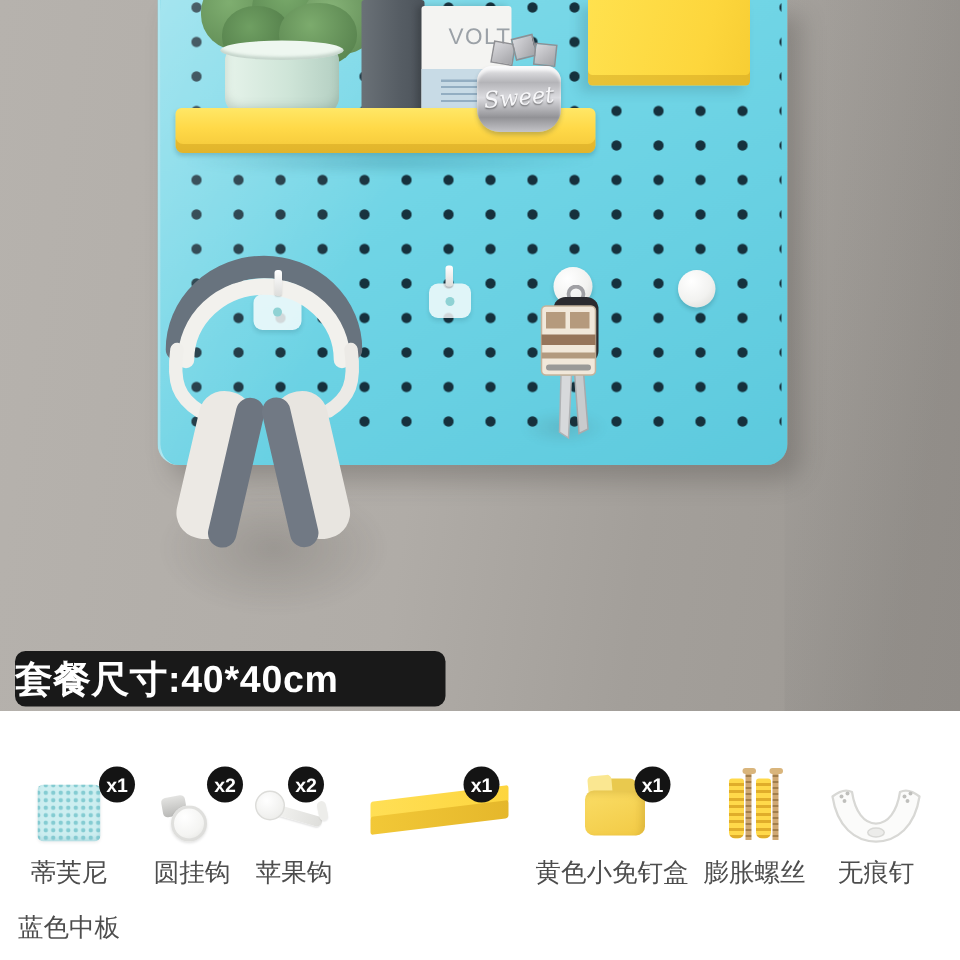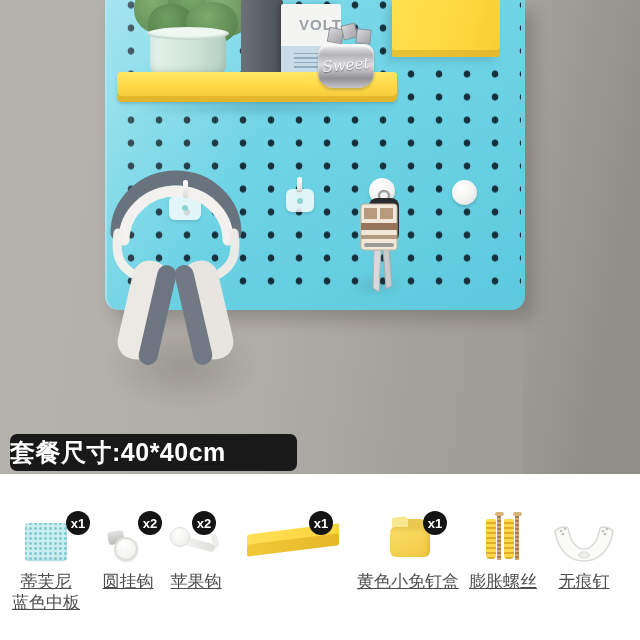--- a/index.html
+++ b/index.html
@@ -37,21 +37,21 @@
   .l5{left:186px;top:2px;width:52px;height:42px;background:radial-gradient(circle at 40% 35%,#7cab6d,#527c49);}
   .pot{left:150px;top:32px;width:76px;height:44px;border-radius:8px 8px 11px 11px;
          background:linear-gradient(90deg,#e6f3ea 0%,#cfe5d8 55%,#b4cfc2 100%);
          box-shadow:inset 0 -5px 6px rgba(90,120,105,.25);}
   .pot::before{content:'';position:absolute;left:-3px;right:-3px;top:-5px;height:13px;border-radius:50%;
          background:#eef7f0;box-shadow:inset 0 -2px 2px rgba(120,150,135,.35);}
   .book-dark{left:241px;top:0;width:42px;height:76px;border-radius:2px;
          background:linear-gradient(90deg,#6a7177 0%,#565d64 60%,#4c535a 100%);}
   .book-volt{left:281px;top:4px;width:60px;height:72px;border-radius:2px;background:#f4f4f2;
          box-shadow:-3px 0 4px rgba(0,0,0,.18);}
-  .volt-title{margin-top:12px;text-align:center;font-weight:bold;font-size:15px;
+  .volt-title{margin-top:12px;text-align:center;font-weight:normal;font-size:15px;
          letter-spacing:1px;color:#9ba1a7;padding-left:18px;}
   .volt-lower{position:absolute;left:0;right:0;bottom:0;height:30px;background:#c8dbe6;}
   .volt-lower::after{content:'';display:block;width:34px;height:15px;margin:7px auto 0;
          background:repeating-linear-gradient(180deg,#93aec2 0 1.5px,rgba(0,0,0,0) 1.5px 4.5px);}
   .jar{left:318px;top:44px;width:56px;height:44px;border-radius:10px 10px 15px 15px;
          background:linear-gradient(180deg,#f0f0f2 0%,#b4b4b8 25%,#dcdce0 48%,#929296 78%,#c4c4c8 100%);
          box-shadow:inset 0 3px 2px rgba(255,255,255,.7),0 2px 3px rgba(40,60,70,.25);}
   .jar-text{position:absolute;left:0;right:0;top:12px;text-align:center;
          font-family:"DejaVu Serif","Liberation Serif",serif;font-style:italic;font-size:15px;
          color:#f7f7f9;text-shadow:0 1px 1px rgba(0,0,0,.4);transform:rotate(-5deg);}
@@ -80,21 +80,21 @@
   .banner span{color:#fff;font-size:25px;font-weight:bold;letter-spacing:0.5px;}
 
   
   .items{position:absolute;left:0;top:474px;width:640px;height:166px;background:#fff;}
   .item{position:absolute;top:31px;}
   .icon-box{position:relative;height:62px;overflow:visible;}
   .badge{position:absolute;top:6px;width:24px;height:24px;border-radius:50%;background:#141414;
          color:#fff;font-size:13px;font-weight:bold;display:flex;align-items:center;
          justify-content:center;z-index:3;}
   .label{margin-top:4px;font-size:17px;line-height:21px;color:#4d4d4d;text-align:center;
-         white-space:nowrap;text-decoration:underline;}
+         white-space:nowrap;}
   
   .swatch{position:absolute;left:23px;top:18px;width:42px;height:38px;border-radius:4px;
          background-color:#cdeef0;
          background-image:radial-gradient(circle,#84ccd2 1.2px,rgba(132,204,210,0) 1.7px);
          background-size:5px 5px;background-position:3px 3px;
          box-shadow:inset 0 -2px 3px rgba(130,190,200,.35),0 1px 2px rgba(0,0,0,.06);}
   .rh-stem{position:absolute;left:16px;top:26px;width:16px;height:13px;border-radius:3px;
          background:linear-gradient(180deg,#e3e3e1,#b9b9b7);transform:rotate(-10deg);}
   .rh-face{position:absolute;left:22px;top:32px;width:24px;height:24px;border-radius:50%;
          background:radial-gradient(circle at 38% 32%,#ffffff 0%,#f4f4f2 55%,#dbdbd8 100%);
@@ -211,21 +211,21 @@
   </div>
 
   <div class="items">
 
     <div class="item" style="left:2px;width:88px;">
       <div class="icon-box">
         <div class="swatch"></div>
         <span class="badge" style="left:64px;">x1</span>
       </div>
       <div class="label">蒂芙尼</div>
-      <div class="label" style="margin-top:0;">蓝色中板</div>
+      <div class="label" style="margin-top:16px;">蓝色中板</div>
     </div>
 
     <div class="item" style="left:92px;width:72px;">
       <div class="icon-box">
         <div class="rh-stem"></div>
         <div class="rh-face"></div>
         <span class="badge" style="left:46px;">x2</span>
       </div>
       <div class="label">圆挂钩</div>
     </div>

